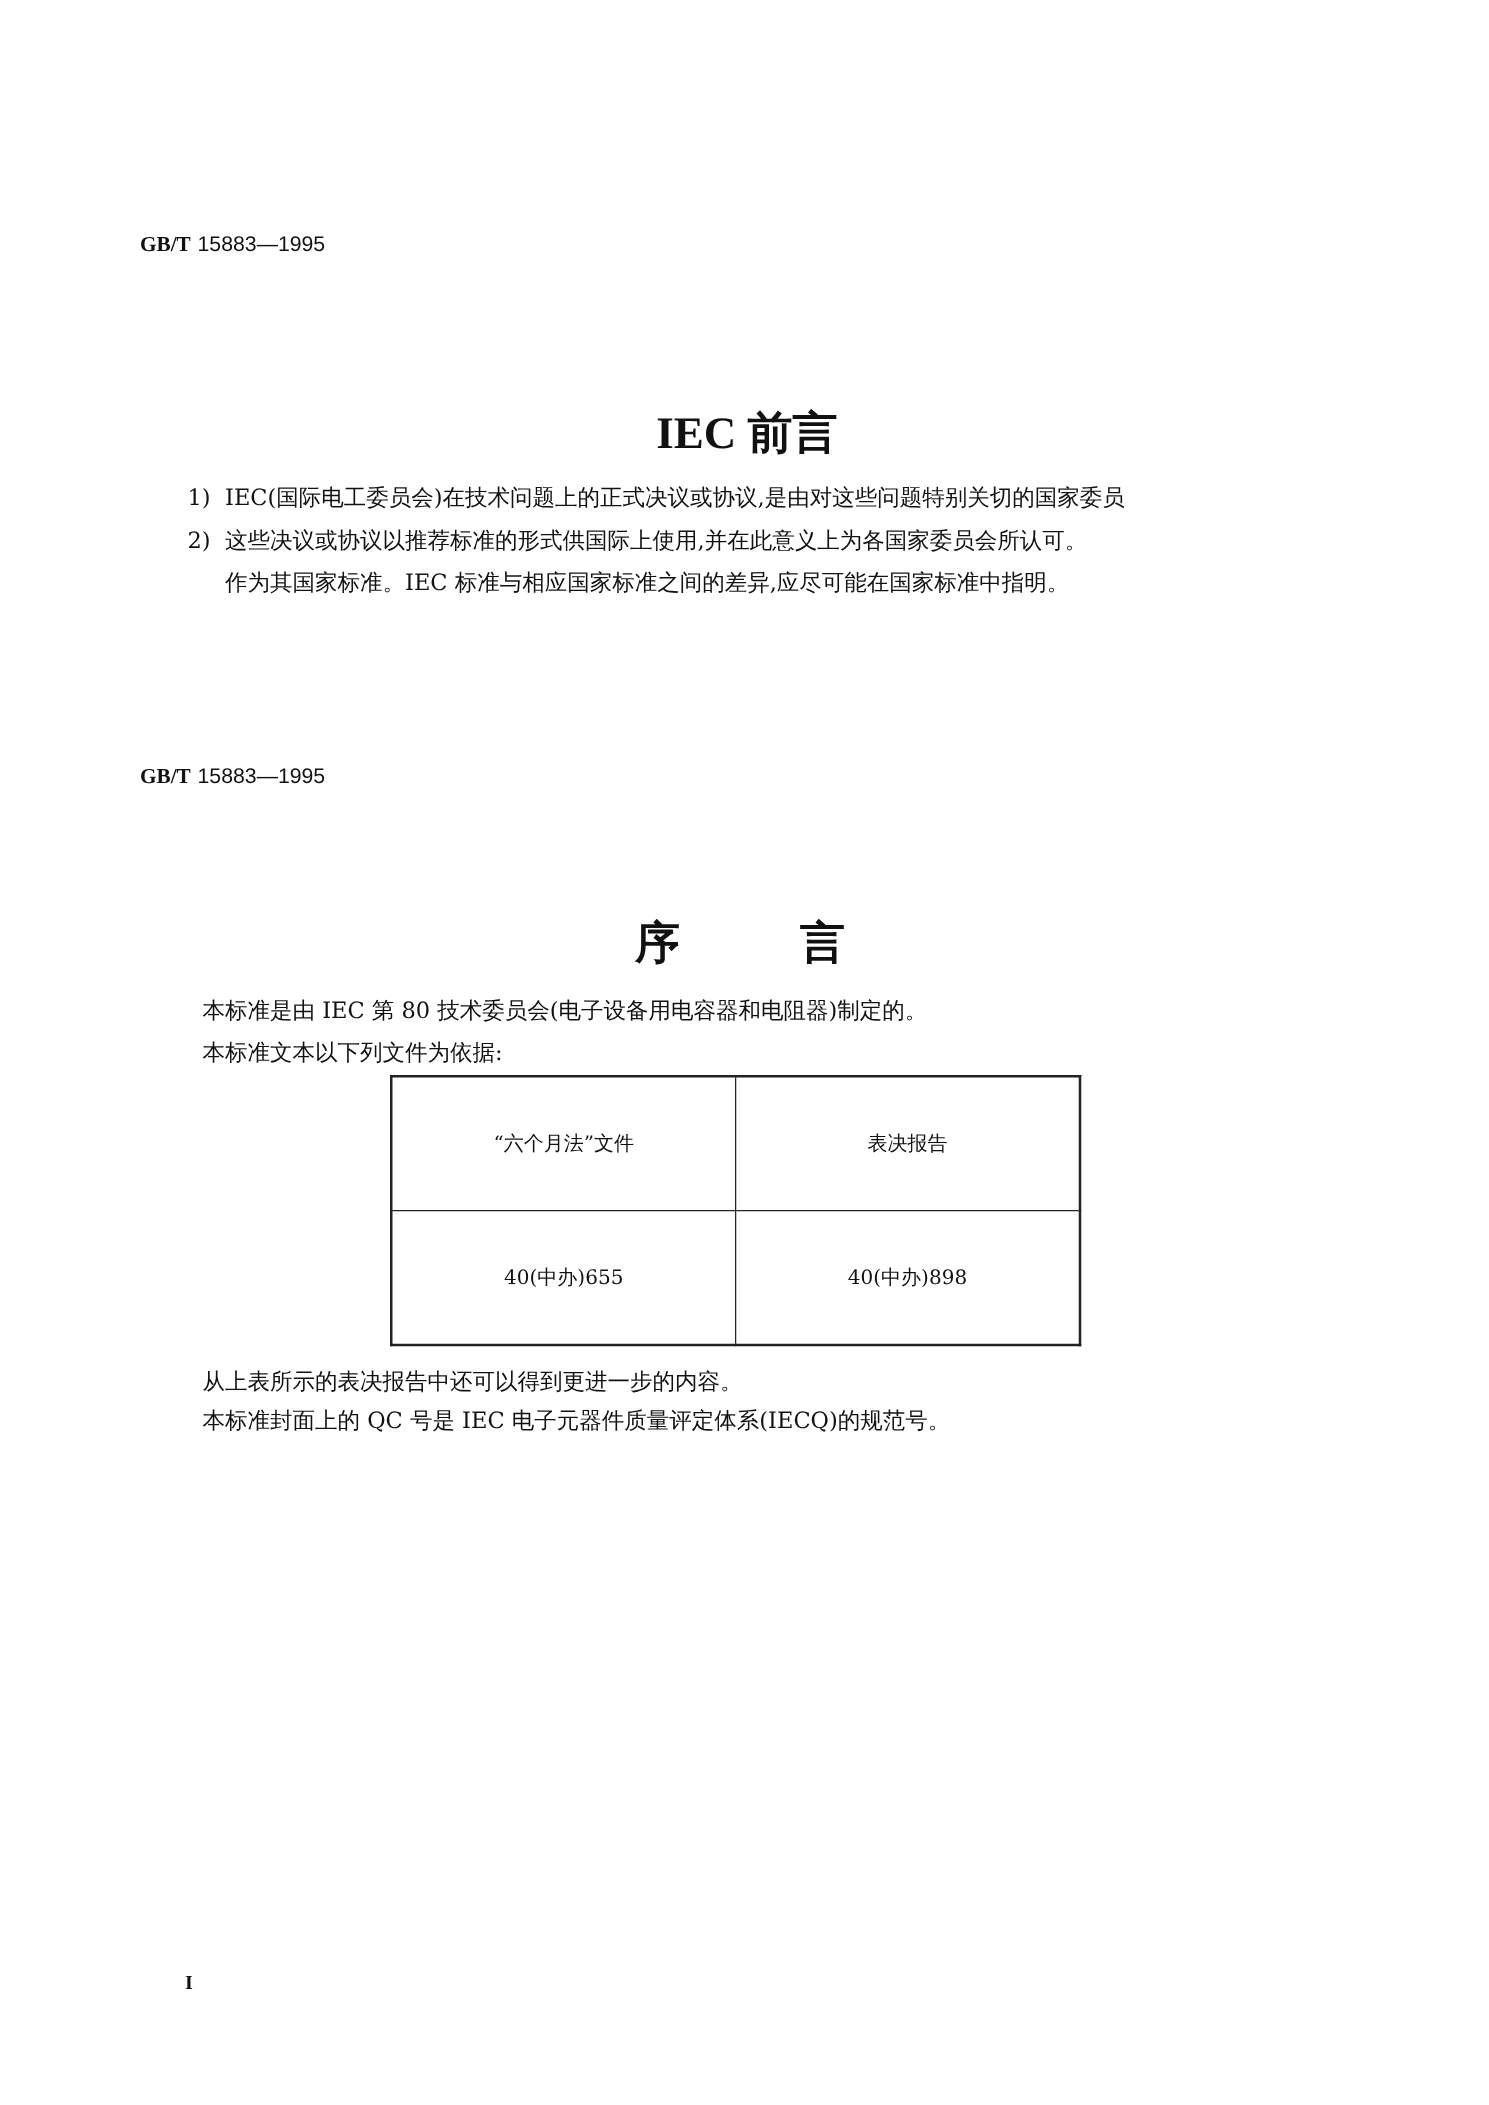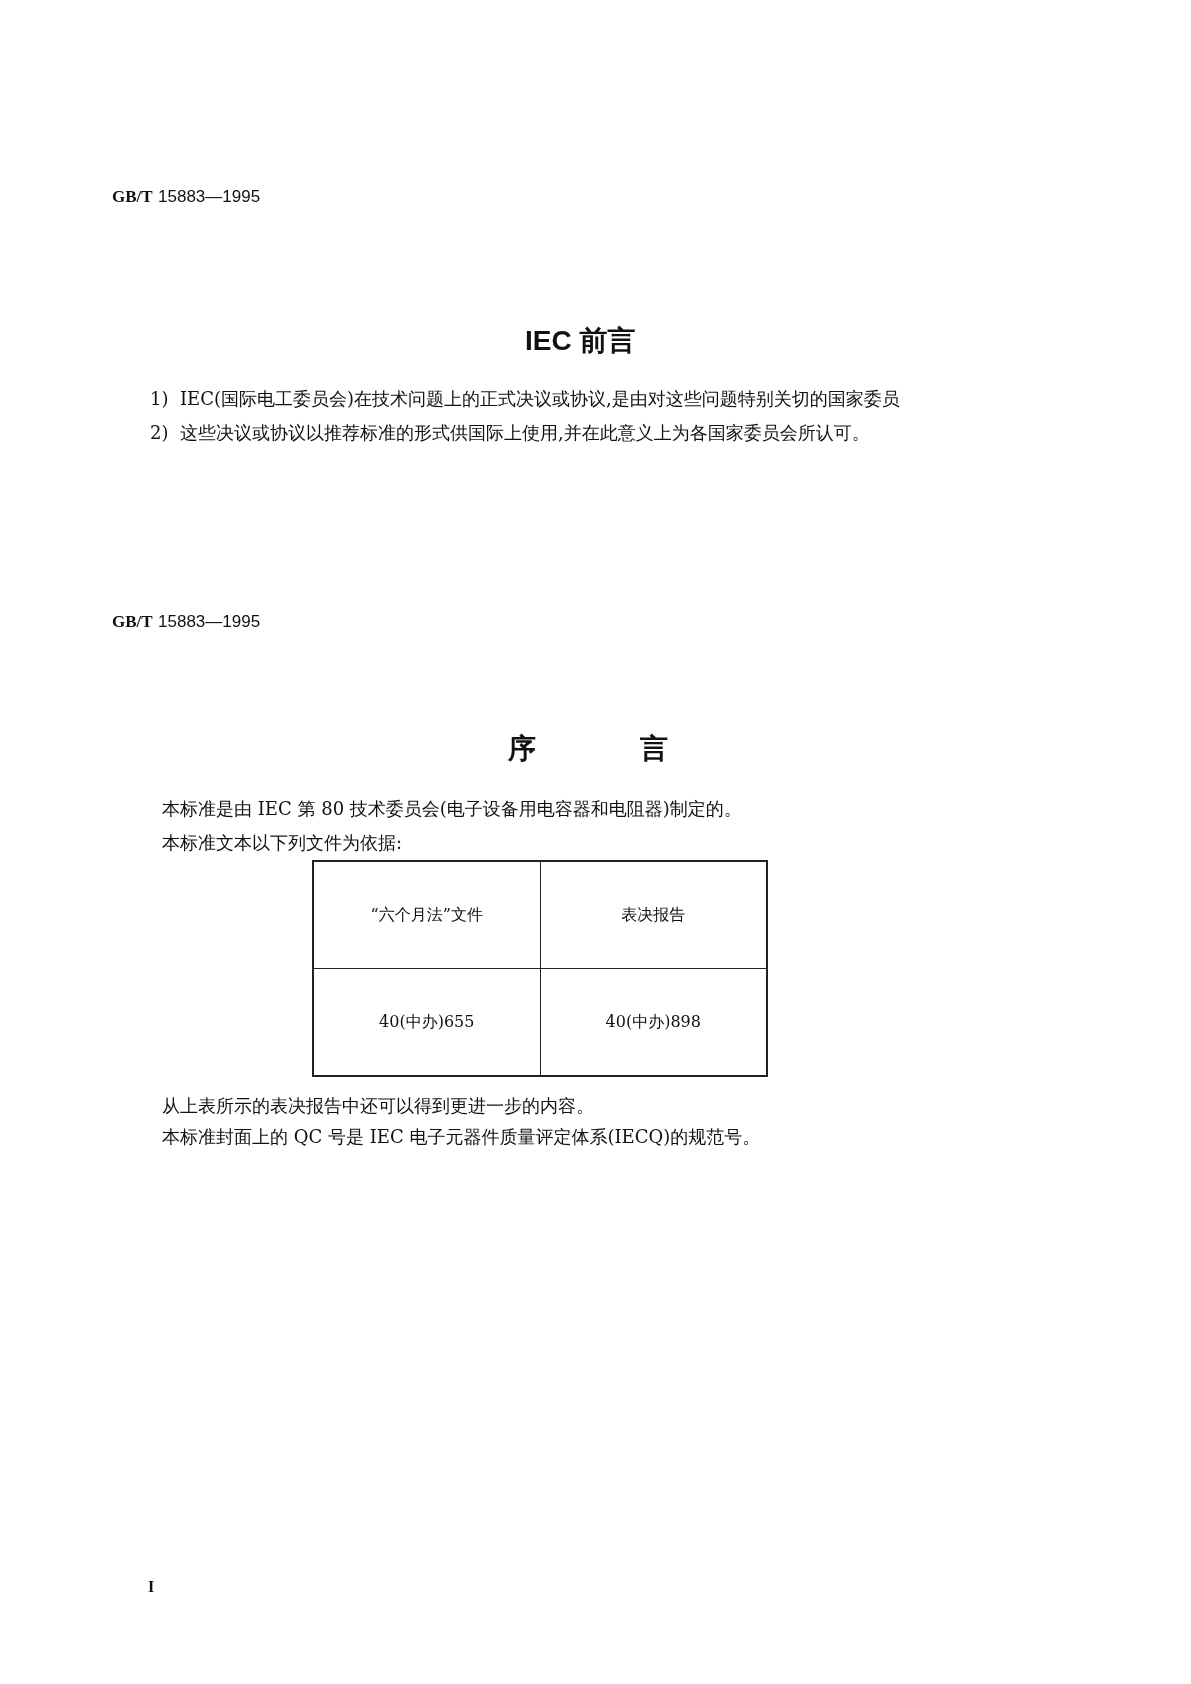--- a/index.html
+++ b/index.html
@@ -2,44 +2,47 @@
 <html><head>
 <meta charset="utf-8">
 <style>
   html, body { margin: 0; padding: 0; background: #ffffff; }
   body { width: 1191px; height: 1684px; position: relative; overflow: hidden;
          font-family: "DejaVu Serif", "Liberation Serif", serif; color: #111; }
   .abs { position: absolute; }
   .std-code { font-size: 17px; white-space: nowrap; }
   .std-code .gb { font-family: "Liberation Serif", serif; font-weight: bold; }
   .std-code .num { font-family: "Liberation Sans", sans-serif; }
-  .title { font-family: Liberation Sans, sans-serif; font-weight: bold; font-size: 28px; white-space: nowrap; }
+  .title { font-family: Liberation Serif, serif; font-weight: bold; font-size: 36px; white-space: nowrap; }
   .para { font-size: 18px; line-height: 34px; white-space: nowrap; }
   .item-num { display: inline-block; width: 30px; }
-  table.basis { position: absolute; left: 312px; top: 860px; width: 456px; height: 217px;
+  table.basis { position: absolute; left: 312px; top: 860px; width: 553px; height: 217px;
                 border-collapse: collapse; border: 2px solid #222; }
   table.basis td { border: 1.5px solid #222; text-align: center; font-size: 16px; width: 50%; }
   .page-num { font-family: "Liberation Serif", serif; font-weight: bold; font-size: 16px; }
 </style>
 </head>
 <body>
 
 <div class="abs std-code" style="left:112px; top:186px;">
   <span class="gb">GB/T</span>
   <span class="num">15883—1995</span>
 </div>
 
 <div class="abs title" style="left:525px; top:322px;">IEC 前言</div>
 
 <div class="abs para" style="left:150px; top:382px;">
   <div>
     <span class="item-num">1)</span><span>IEC(国际电工委员会)在技术问题上的正式决议或协议,是由对这些问题特别关切的国家委员</span>
   </div>
   <div>
     <span class="item-num">2)</span><span>这些决议或协议以推荐标准的形式供国际上使用,并在此意义上为各国家委员会所认可。</span>
+  </div>
+  <div style="padding-left:30px;">
+    <span>作为其国家标准。IEC 标准与相应国家标准之间的差异,应尽可能在国家标准中指明。</span>
   </div>
 </div>
 
 <div class="abs std-code" style="left:112px; top:611px;">
   <span class="gb">GB/T</span>
   <span class="num">15883—1995</span>
 </div>
 
 <div class="abs title" style="left:508px; top:730px;">
   <span>序</span>

